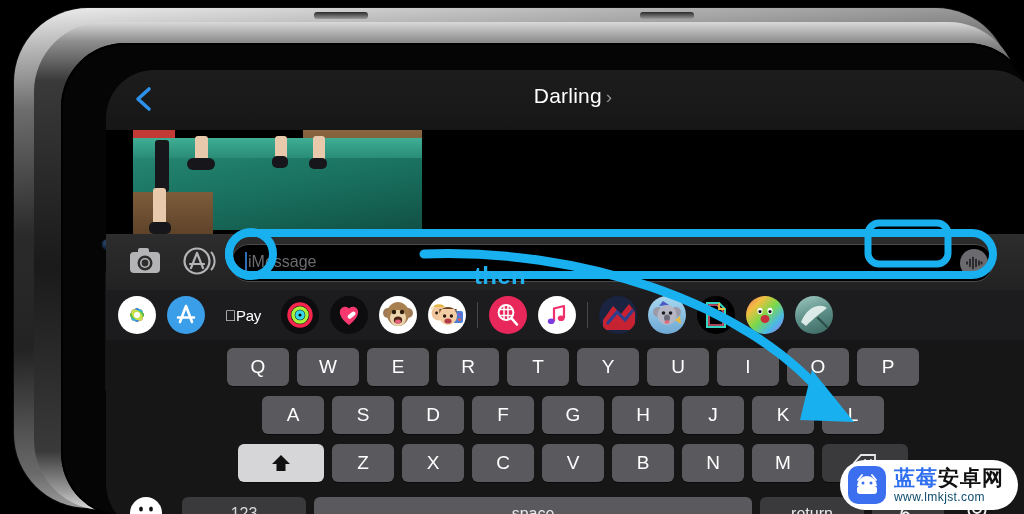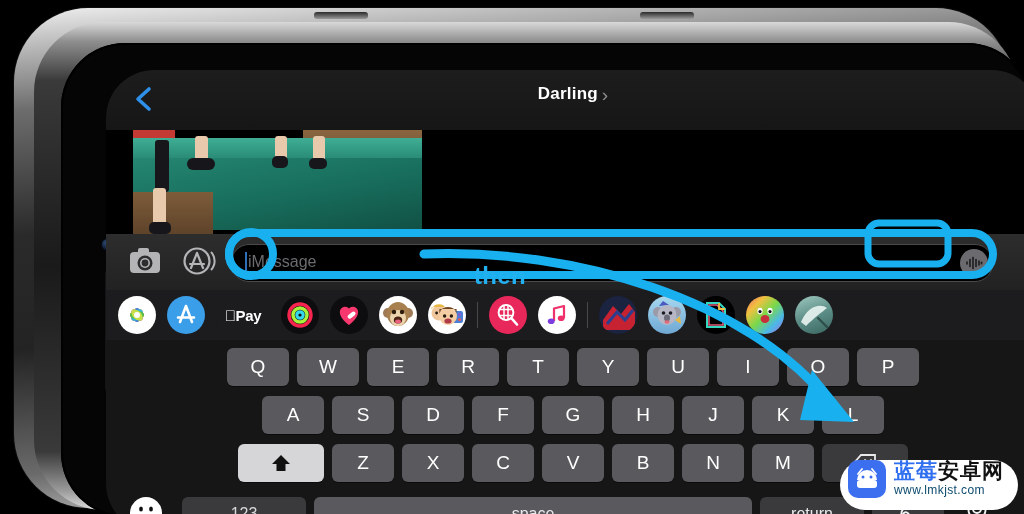--- a/index.html
+++ b/index.html
@@ -48,21 +48,21 @@
              box-shadow:0 0 2px #0a1a2e;}
   .notch-speaker{position:absolute;left:44px;top:228px;width:5px;height:120px;border-radius:3px;
                  background:#141414;}
 
   
   .nav{position:absolute;left:0;top:0;width:100%;height:60px;
        background:linear-gradient(180deg,rgba(30,30,30,.96),rgba(24,24,24,.92));}
   .back-chev{position:absolute;left:27px;top:16px;width:22px;height:26px;cursor:pointer;}
   .nav-title-wrap{position:absolute;left:0;top:14px;width:100%;text-align:center;
                   display:flex;align-items:center;justify-content:center;gap:4px;}
-  .nav-title{color:#fff;font-size:17px;font-weight:700;letter-spacing:.2px;}
+  .nav-title{color:#fff;font-size:21px;font-weight:400;letter-spacing:.2px;}
   .nav-chev{color:#8e8e93;font-size:19px;font-weight:400;line-height:1;}
 
   
   .thread{position:absolute;left:0;top:60px;width:100%;height:106px;background:#000;}
   .vid{position:absolute;left:27px;top:0px;width:289px;height:106px;overflow:hidden;background:#000;}
   .vid-red{position:absolute;left:0;top:0;width:42px;height:8px;background:#c23a33;}
   .mat{position:absolute;left:-4px;top:8px;width:300px;height:92px;
        background:linear-gradient(170deg,#2b8f79 0%,#1f7d69 30%,#176b5a 62%,#115044 100%);
        border-radius:2px;}
   .mat-top{position:absolute;left:-4px;top:8px;width:300px;height:20px;
@@ -119,21 +119,21 @@
   .kscribble{position:absolute;left:766px;top:157px;width:72px;height:33px;border-radius:6px;
              background:#3a3a3d;display:flex;align-items:center;justify-content:center;cursor:pointer;}
   .mic-btn{position:absolute;left:858px;top:155px;width:26px;height:36px;cursor:pointer;}
 
   
   .anno{position:absolute;inset:0;pointer-events:none;}
   .anno-then{position:absolute;left:368px;top:192px;color:#22b0ee;font-size:24px;
              font-weight:700;letter-spacing:.3px;}
 
   
-  .wm{position:absolute;right:6px;bottom:4px;height:50px;display:flex;
+  .wm{position:absolute;right:6px;bottom:4px;height:50px;display:flex;align-items:center;
       gap:8px;background:#fff;border-radius:25px;padding:0 14px 0 8px;}
   .wm-logo{width:38px;height:38px;border-radius:10px;background:#3b6ff0;position:relative;
            display:flex;align-items:center;justify-content:center;}
   .wm-txt{display:flex;flex-direction:column;line-height:1;}
   .wm-cn{font-size:21px;font-weight:700;letter-spacing:1px;}
   .wm-cn .b{color:#2f6ff0;}
   .wm-cn .k{color:#111;}
   .wm-url{font-size:12px;color:#0c4a6e;letter-spacing:.4px;margin-top:3px;}
 </style>
 </head>
@@ -236,21 +236,21 @@
                   <circle r="3" fill="#fff"></circle>
                 </g>
               </svg>
             </div>
             <div class="appico" style="background:#3b9ee8;">
               <svg width="24" height="24" viewBox="0 0 24 24">
                 <path d="M12 3 L18 19 M12 3 L6 19 M4 14.5 L20 14.5" stroke="#fff" stroke-width="2.6" stroke-linecap="round" fill="none"></path>
               </svg>
             </div>
             <div class="appico" style="background:#1c1c1e;width:54px;border-radius:14px;">
-              <span style="color:#fff;font-size:15px;font-weight:700;letter-spacing:-.3px;">Pay</span>
+              <span style="color:#fff;font-size:15px;font-weight:400;letter-spacing:-.3px;">Pay</span>
             </div>
             <div class="appico" style="background:#0d0d0f;">
               <svg width="28" height="28" viewBox="0 0 28 28">
                 <circle cx="14" cy="14" r="11" fill="none" stroke="#f6254d" stroke-width="3.4"></circle>
                 <circle cx="14" cy="14" r="7" fill="none" stroke="#a8f23c" stroke-width="3.4"></circle>
                 <circle cx="14" cy="14" r="3.2" fill="none" stroke="#35d7e8" stroke-width="3.2"></circle>
               </svg>
             </div>
             <div class="appico" style="background:#0d0d0f;">
               <svg width="26" height="24" viewBox="0 0 26 24">

